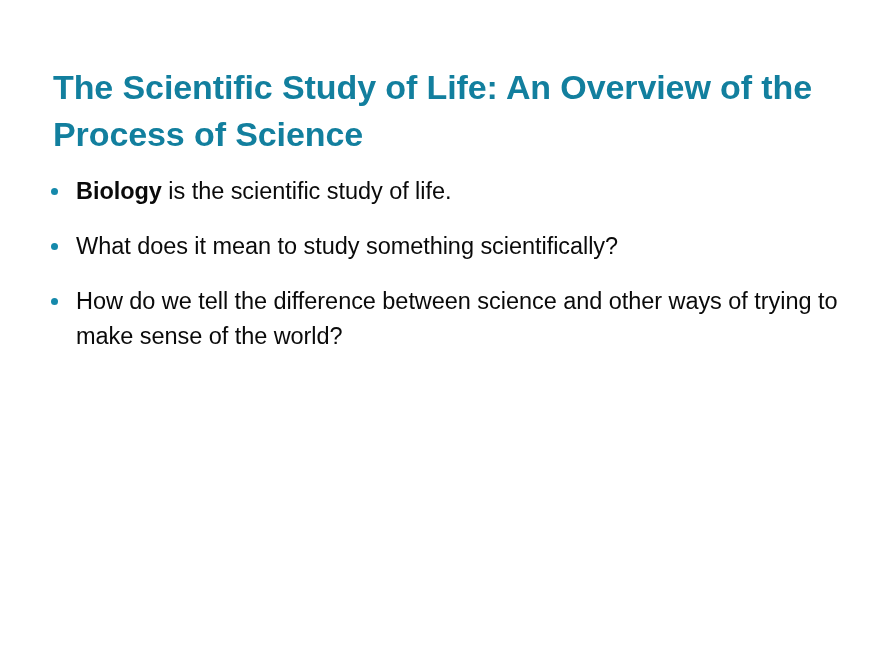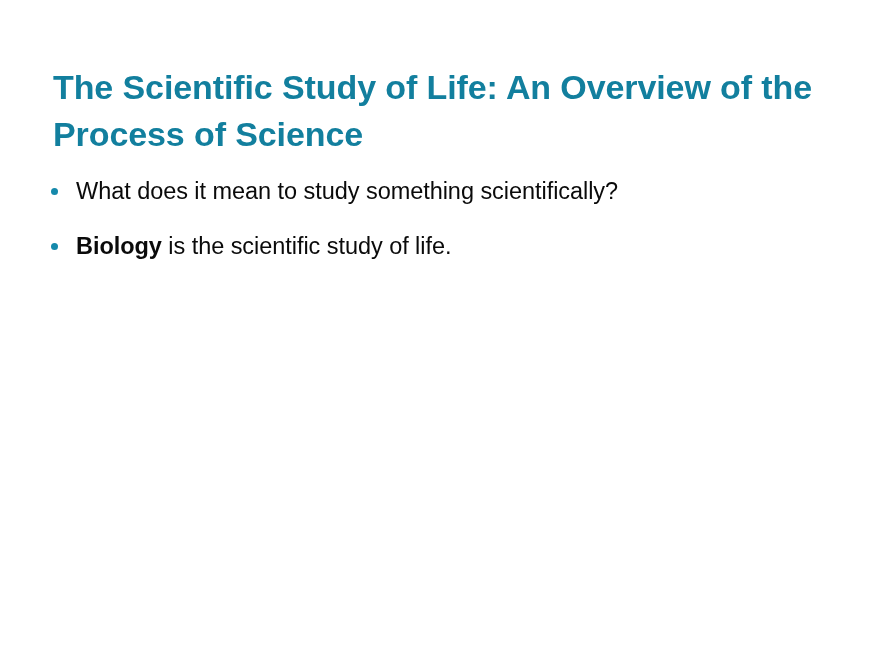--- a/index.html
+++ b/index.html
@@ -82,24 +82,28 @@
 <body>
 
 <div class="slide">
 
   <h1 class="slide-title">The Scientific Study of Life: An Overview of the Process of Science</h1>
 
   <ul class="body-list">
 
     <li class="bullet-item">
       <span class="bullet-dot"></span>
+      <span class="bullet-text"><b>Biology</b><span> is the scientific study of life.</span></span>
+    </li>
+
+    <li class="bullet-item">
+      <span class="bullet-dot"></span>
       <span class="bullet-text">What does it mean to study something scientifically?</span>
     </li>
 
     <li class="bullet-item">
       <span class="bullet-dot"></span>
-      <span class="bullet-text"><b>Biology</b><span> is the scientific study of life.</span></span>
+      <span class="bullet-text">How do we tell the difference between science and other ways of trying to make sense of the world?</span>
     </li>
-
 
   </ul>
 
 </div>
 
 </body></html>

